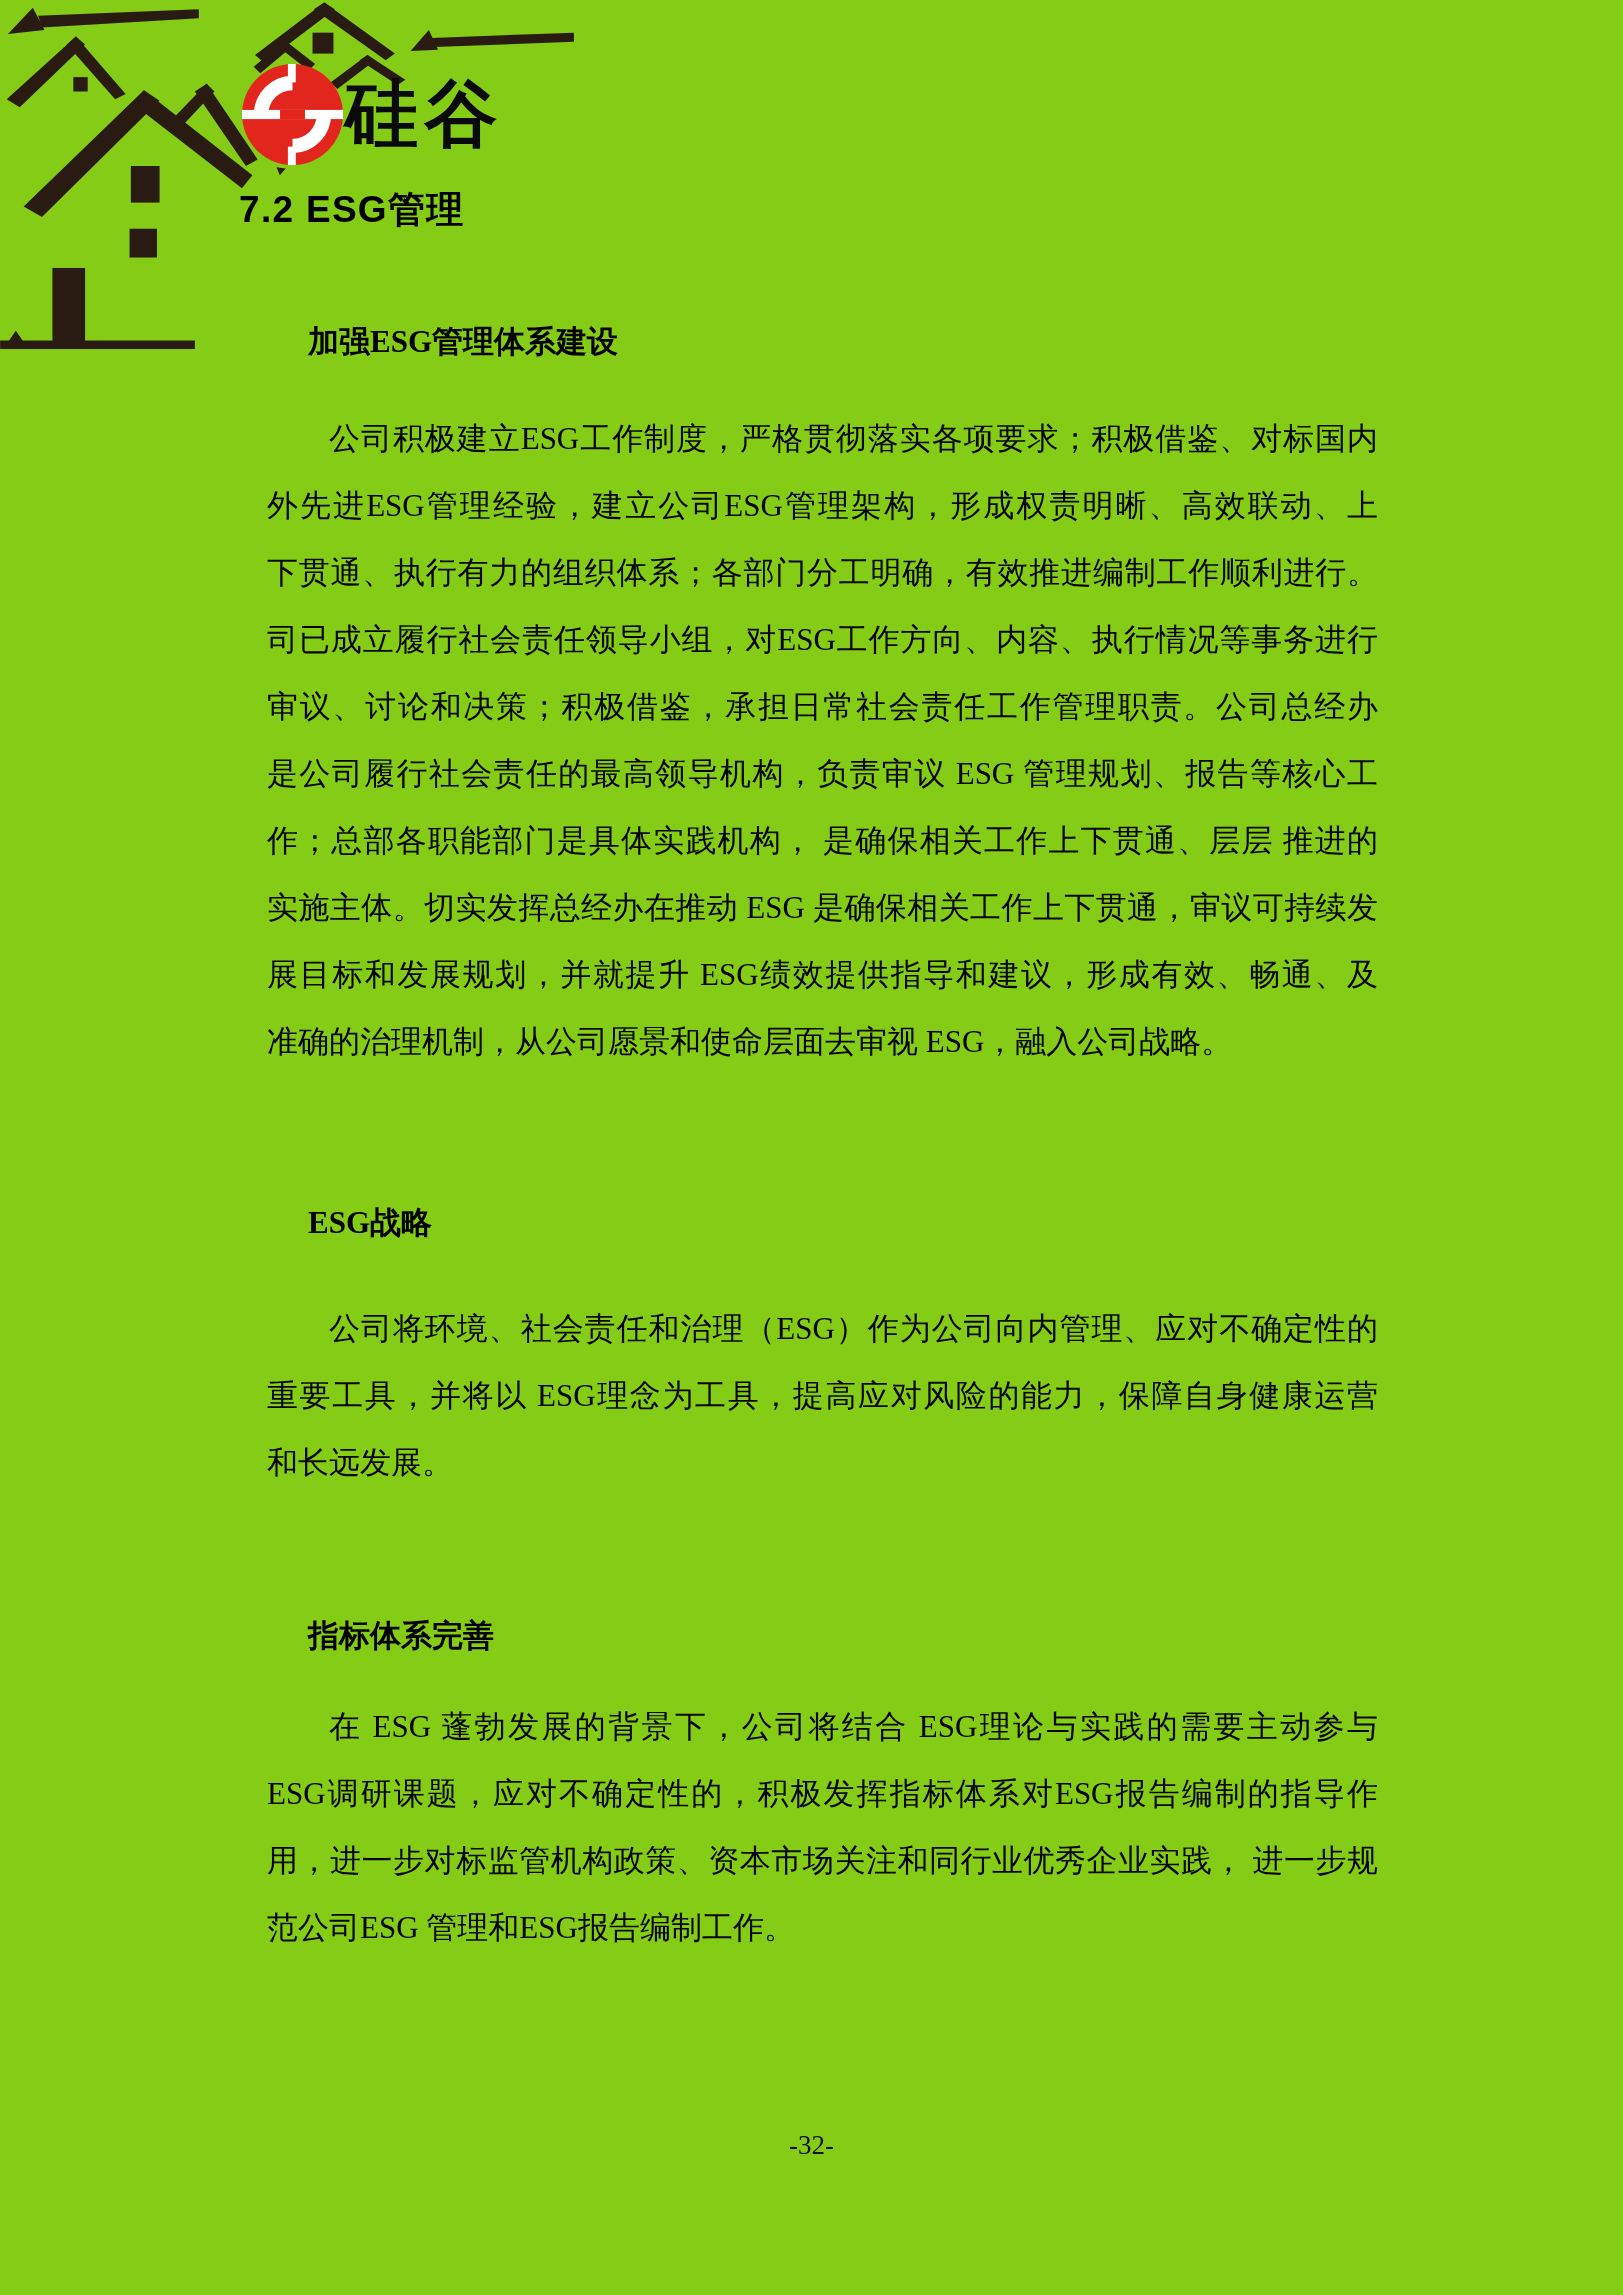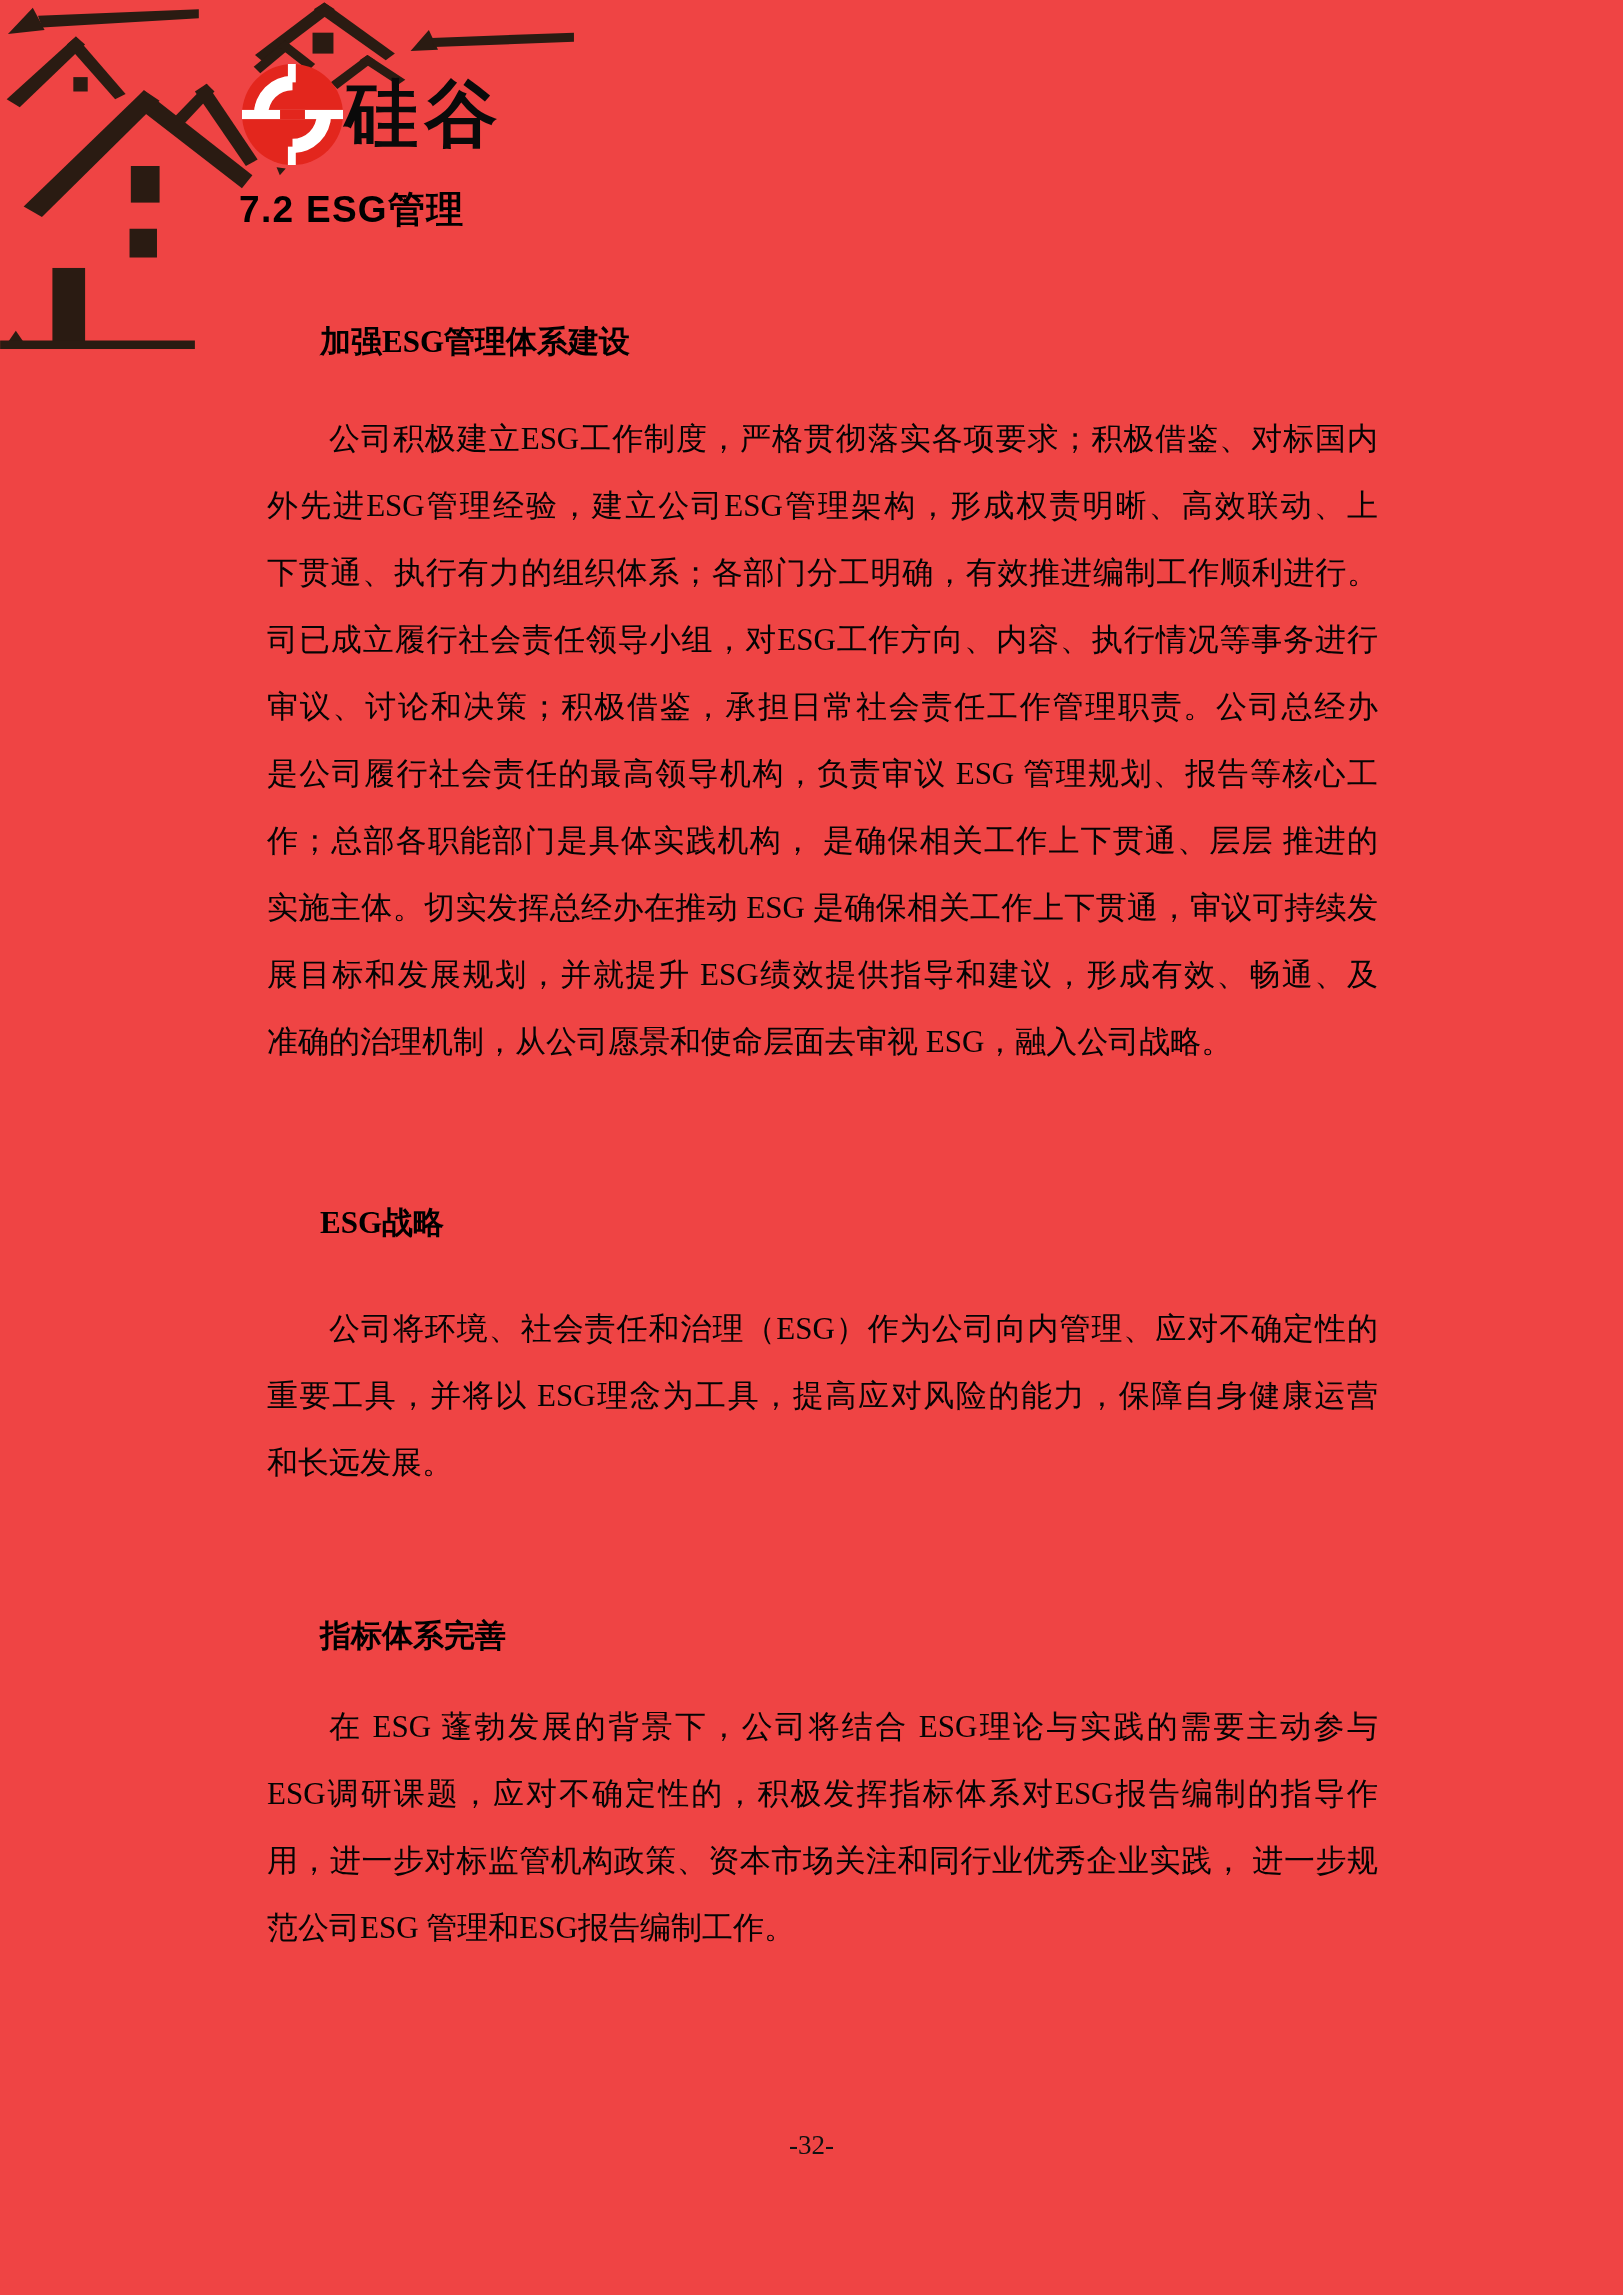--- a/index.html
+++ b/index.html
@@ -1,37 +1,37 @@
 <!DOCTYPE html>
 <html style="--red: #e3261d; --dark: #2a1b12;font-size:10.5px"><head>
 <meta charset="utf-8">
 <style>
   :root{ --red:#e3261d; --dark:#2a1b12; --ink:#040404; }
   html,body{margin:0;padding:0;}
   body{background:#888;}
   .page{
-    position:relative; width:1623px; height:2295px; background:#ef4444;
+    position:relative; width:1623px; height:2295px; background:#84cc16;
     overflow:hidden; font-family:"Liberation Serif","DejaVu Serif",serif; color:var(--ink);
   }
   
   .roofs{position:absolute; left:0; top:0; width:595px; height:366px;}
   .emblem{position:absolute; left:242px; top:64px; width:101px; height:101px;}
   .brand-name{
     position:absolute; left:345px; top:77px;
     font-family:"Liberation Sans","DejaVu Sans",sans-serif;
     font-weight:900; font-size:73px; line-height:1; letter-spacing:6.5px; color:#0a0a0a;
   }
   
   .doc-title{
     position:absolute; left:239px; top:191px;
     font-family:"Liberation Sans","DejaVu Sans",sans-serif;
     font-weight:700; font-size:37px; line-height:1; letter-spacing:1.3px; color:#000;
   }
   .sub-heading{
-    position:absolute; left:320px;
+    position:absolute; left:308px;
     font-family:"Liberation Serif","DejaVu Serif",serif;
     font-weight:700; font-size:31px; line-height:1; color:#000;
   }
   #sub1{top:326px;} #sub2{top:1207px;} #sub3{top:1620px;text-align:right;}
   
   .para{position:absolute; left:242px; width:1136px; font-size:31px; color:var(--ink);}
   #para1{top:405px;} #para2{top:1295px;} #para3{top:1693px;}
   .line{
     height:67px; line-height:67px;
     text-align:justify; text-align-last:justify;

